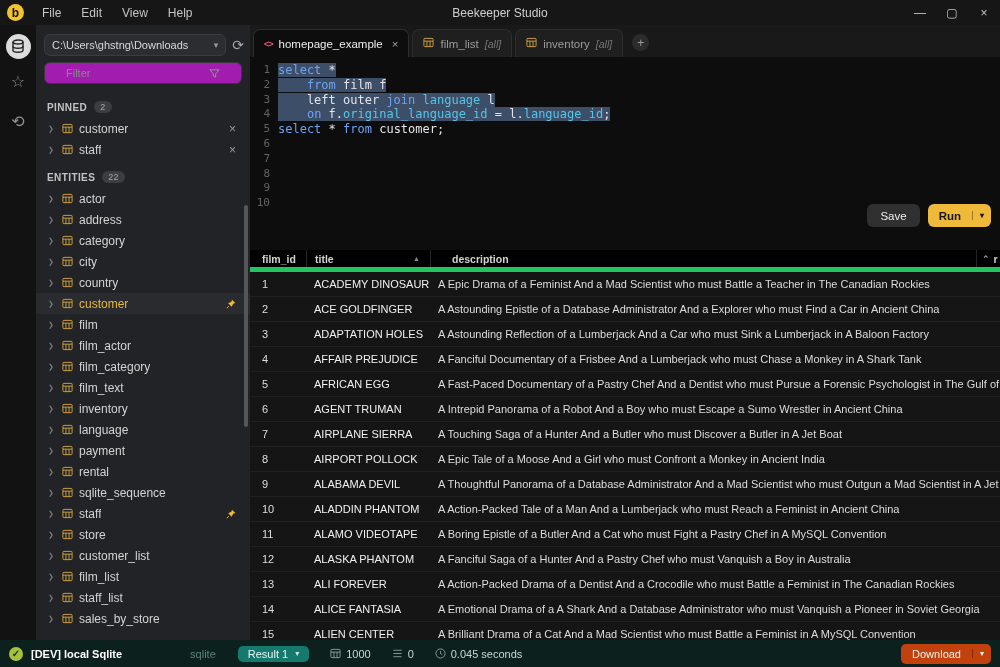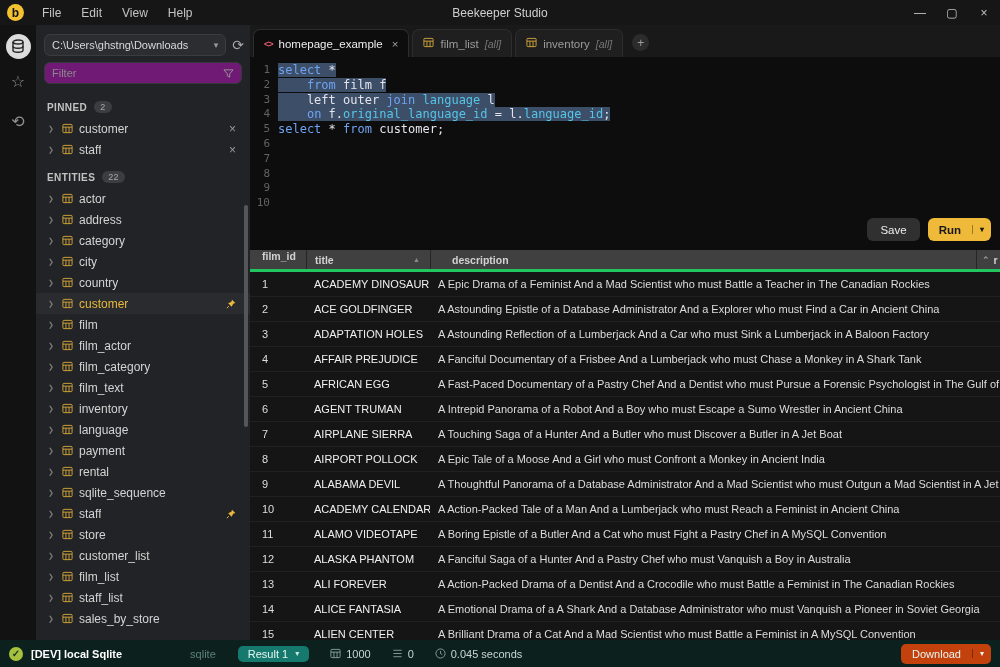--- a/index.html
+++ b/index.html
@@ -28,22 +28,22 @@
   .rail-icon { color: #909090; font-size: 16px; margin-top: 15px; line-height: 1; }
   .rail-icon.hist { margin-top: 24px; }
   
   .sidebar { width: 214px; background: #222326; flex: none; position: relative; overflow: hidden; }
   .path-row { display: flex; align-items: center; margin: 9px 6px 6px 8px; gap: 6px; }
   .path-box { flex: 1; height: 22px; background: #2c2d30; border: 1px solid #3b3c3f; border-radius: 6px;
               display: flex; align-items: center; padding: 0 7px; font-size: 11px; color: #d8d8d8; min-width: 0; }
   .path-text { white-space: nowrap; overflow: hidden; flex: 1; }
   .caret { color: #9a9a9a; font-size: 9px; margin-left: 4px; line-height: 1; }
   .icon-btn { color: #a8a8a8; font-size: 14px; line-height: 1; }
-  .filter-row { height: 22px; margin: 0 8px 6px; background: #701a75; border: 1px solid #37383b;
-                border-radius: 6px; display: flex; align-items: center; padding: 0 7px; }
+  .filter-row { height: 22px; margin: 0 8px 6px; background: #a21caf; border: 1px solid #37383b;
+                border-radius: 6px; display: flex; align-items: center; padding: 0 21px; }
   .filter-input { flex: 1; background: transparent; border: none; outline: none; color: #cfcfcf; font-size: 11px;
                   font-family: "Liberation Sans", sans-serif; }
   .filter-input::placeholder { color: #8a8a8a; }
   .sec-h { display: flex; align-items: center; gap: 7px; padding: 11px 11px 5px; font-size: 10px;
            font-weight: bold; color: #c2c2c2; letter-spacing: .4px; }
   .badge { background: #3c3d40; color: #a8a8a8; border-radius: 8px; padding: 1px 6px; font-size: 9px; font-weight: normal; }
   .tree { list-style: none; }
   .tree-item { height: 21px; display: flex; align-items: center; padding-left: 12px; gap: 6px;
                font-size: 12px; color: #d4d4d4; }
   .tree-item .chev { color: #7a7a7a; font-size: 7px; width: 8px; flex: none; }
@@ -68,32 +68,32 @@
               font-size: 12px; display: flex; align-items: center; justify-content: center; margin: 0 0 6px 6px; }
   
   .editor { height: 193px; background: #0d0d0d; position: relative; font-family: "DejaVu Sans Mono", monospace;
             font-size: 12px; padding-top: 6px; flex: none; overflow: hidden; }
   .cline { display: flex; height: 14.8px; line-height: 14.8px; }
   .gut { width: 20px; flex: none; text-align: right; color: #636363; font-size: 11px; margin-right: 8px; }
   .code { white-space: pre; color: #e4e4ea; }
   .sel { background: #3c4e68; }
   .kw { color: #6fa3f2; }
   .idt { color: #56c5e8; }
-  .actions { position: absolute; right: 9px; bottom: 9px; display: flex; gap: 8px;
+  .actions { position: absolute; right: 9px; bottom: 23px; display: flex; gap: 8px;
              font-family: "Liberation Sans", sans-serif; }
   .btn-save { height: 23px; background: #303030; color: #ededed; border: none; border-radius: 6px;
               padding: 0 13px; font-size: 11.5px; font-family: "Liberation Sans", sans-serif; }
   .btn-run { height: 23px; background: #efb93a; color: #161616; border-radius: 6px; display: flex;
              align-items: center; font-size: 11.5px; font-weight: bold; }
   .run-main { padding: 0 11px; }
   .run-caret { padding: 0 7px; border-left: 1px solid rgba(0,0,0,.35); font-size: 8px; }
   
   .grid { flex: 1; display: flex; flex-direction: column; background: #151516; overflow: hidden; }
-  .ghead { height: 22px; flex: none; background: #404040; display: flex; 
-           font-size: 10.5px; font-weight: bold; color: #d2d2d2; border-bottom: 3px solid #22c55e; }
+  .ghead { height: 22px; flex: none; background: #000000; display: flex; align-items: center;
+           font-size: 10.5px; font-weight: bold; color: #d2d2d2; border-bottom: 5px solid #22c55e; }
   .col-id { width: 56px; padding-left: 12px; flex: none; }
   .col-title { width: 124px; flex: none; display: flex; align-items: center; justify-content: space-between;
                padding-right: 10px; border-left: 1px solid #262628; padding-left: 8px; height: 100%; }
   .col-desc { flex: 1; display: flex; align-items: center; justify-content: flex-end; min-width: 0;
               border-left: 1px solid #262628; padding-left: 8px; height: 100%; position: relative; }
   .col-desc .txt { position: absolute; left: 21px; }
   .sort { color: #8a8a8a; font-size: 7px; }
   .col-next { width: 24px; flex: none; display: flex; align-items: center; gap: 4px;
               border-left: 1px solid #262628; padding-left: 5px; height: 100%; color: #d2d2d2; overflow: hidden; }
   .col-next .up { color: #9a9a9a; font-size: 9px; }
@@ -564,21 +564,21 @@
             <span class="cell-title">AIRPORT POLLOCK</span>
             <span class="cell-desc">A Epic Tale of a Moose And a Girl who must Confront a Monkey in Ancient India</span>
           </div>
           <div class="grow">
             <span class="cell-id">9</span>
             <span class="cell-title">ALABAMA DEVIL</span>
             <span class="cell-desc">A Thoughtful Panorama of a Database Administrator And a Mad Scientist who must Outgun a Mad Scientist in A Jet Boat</span>
           </div>
           <div class="grow">
             <span class="cell-id">10</span>
-            <span class="cell-title">ACADEMY CALENDAR</span>
+            <span class="cell-title">ALADDIN PHANTOM</span>
             <span class="cell-desc">A Action-Packed Tale of a Man And a Lumberjack who must Reach a Feminist in Ancient China</span>
           </div>
           <div class="grow">
             <span class="cell-id">11</span>
             <span class="cell-title">ALAMO VIDEOTAPE</span>
             <span class="cell-desc">A Boring Epistle of a Butler And a Cat who must Fight a Pastry Chef in A MySQL Convention</span>
           </div>
           <div class="grow">
             <span class="cell-id">12</span>
             <span class="cell-title">ALASKA PHANTOM</span>

